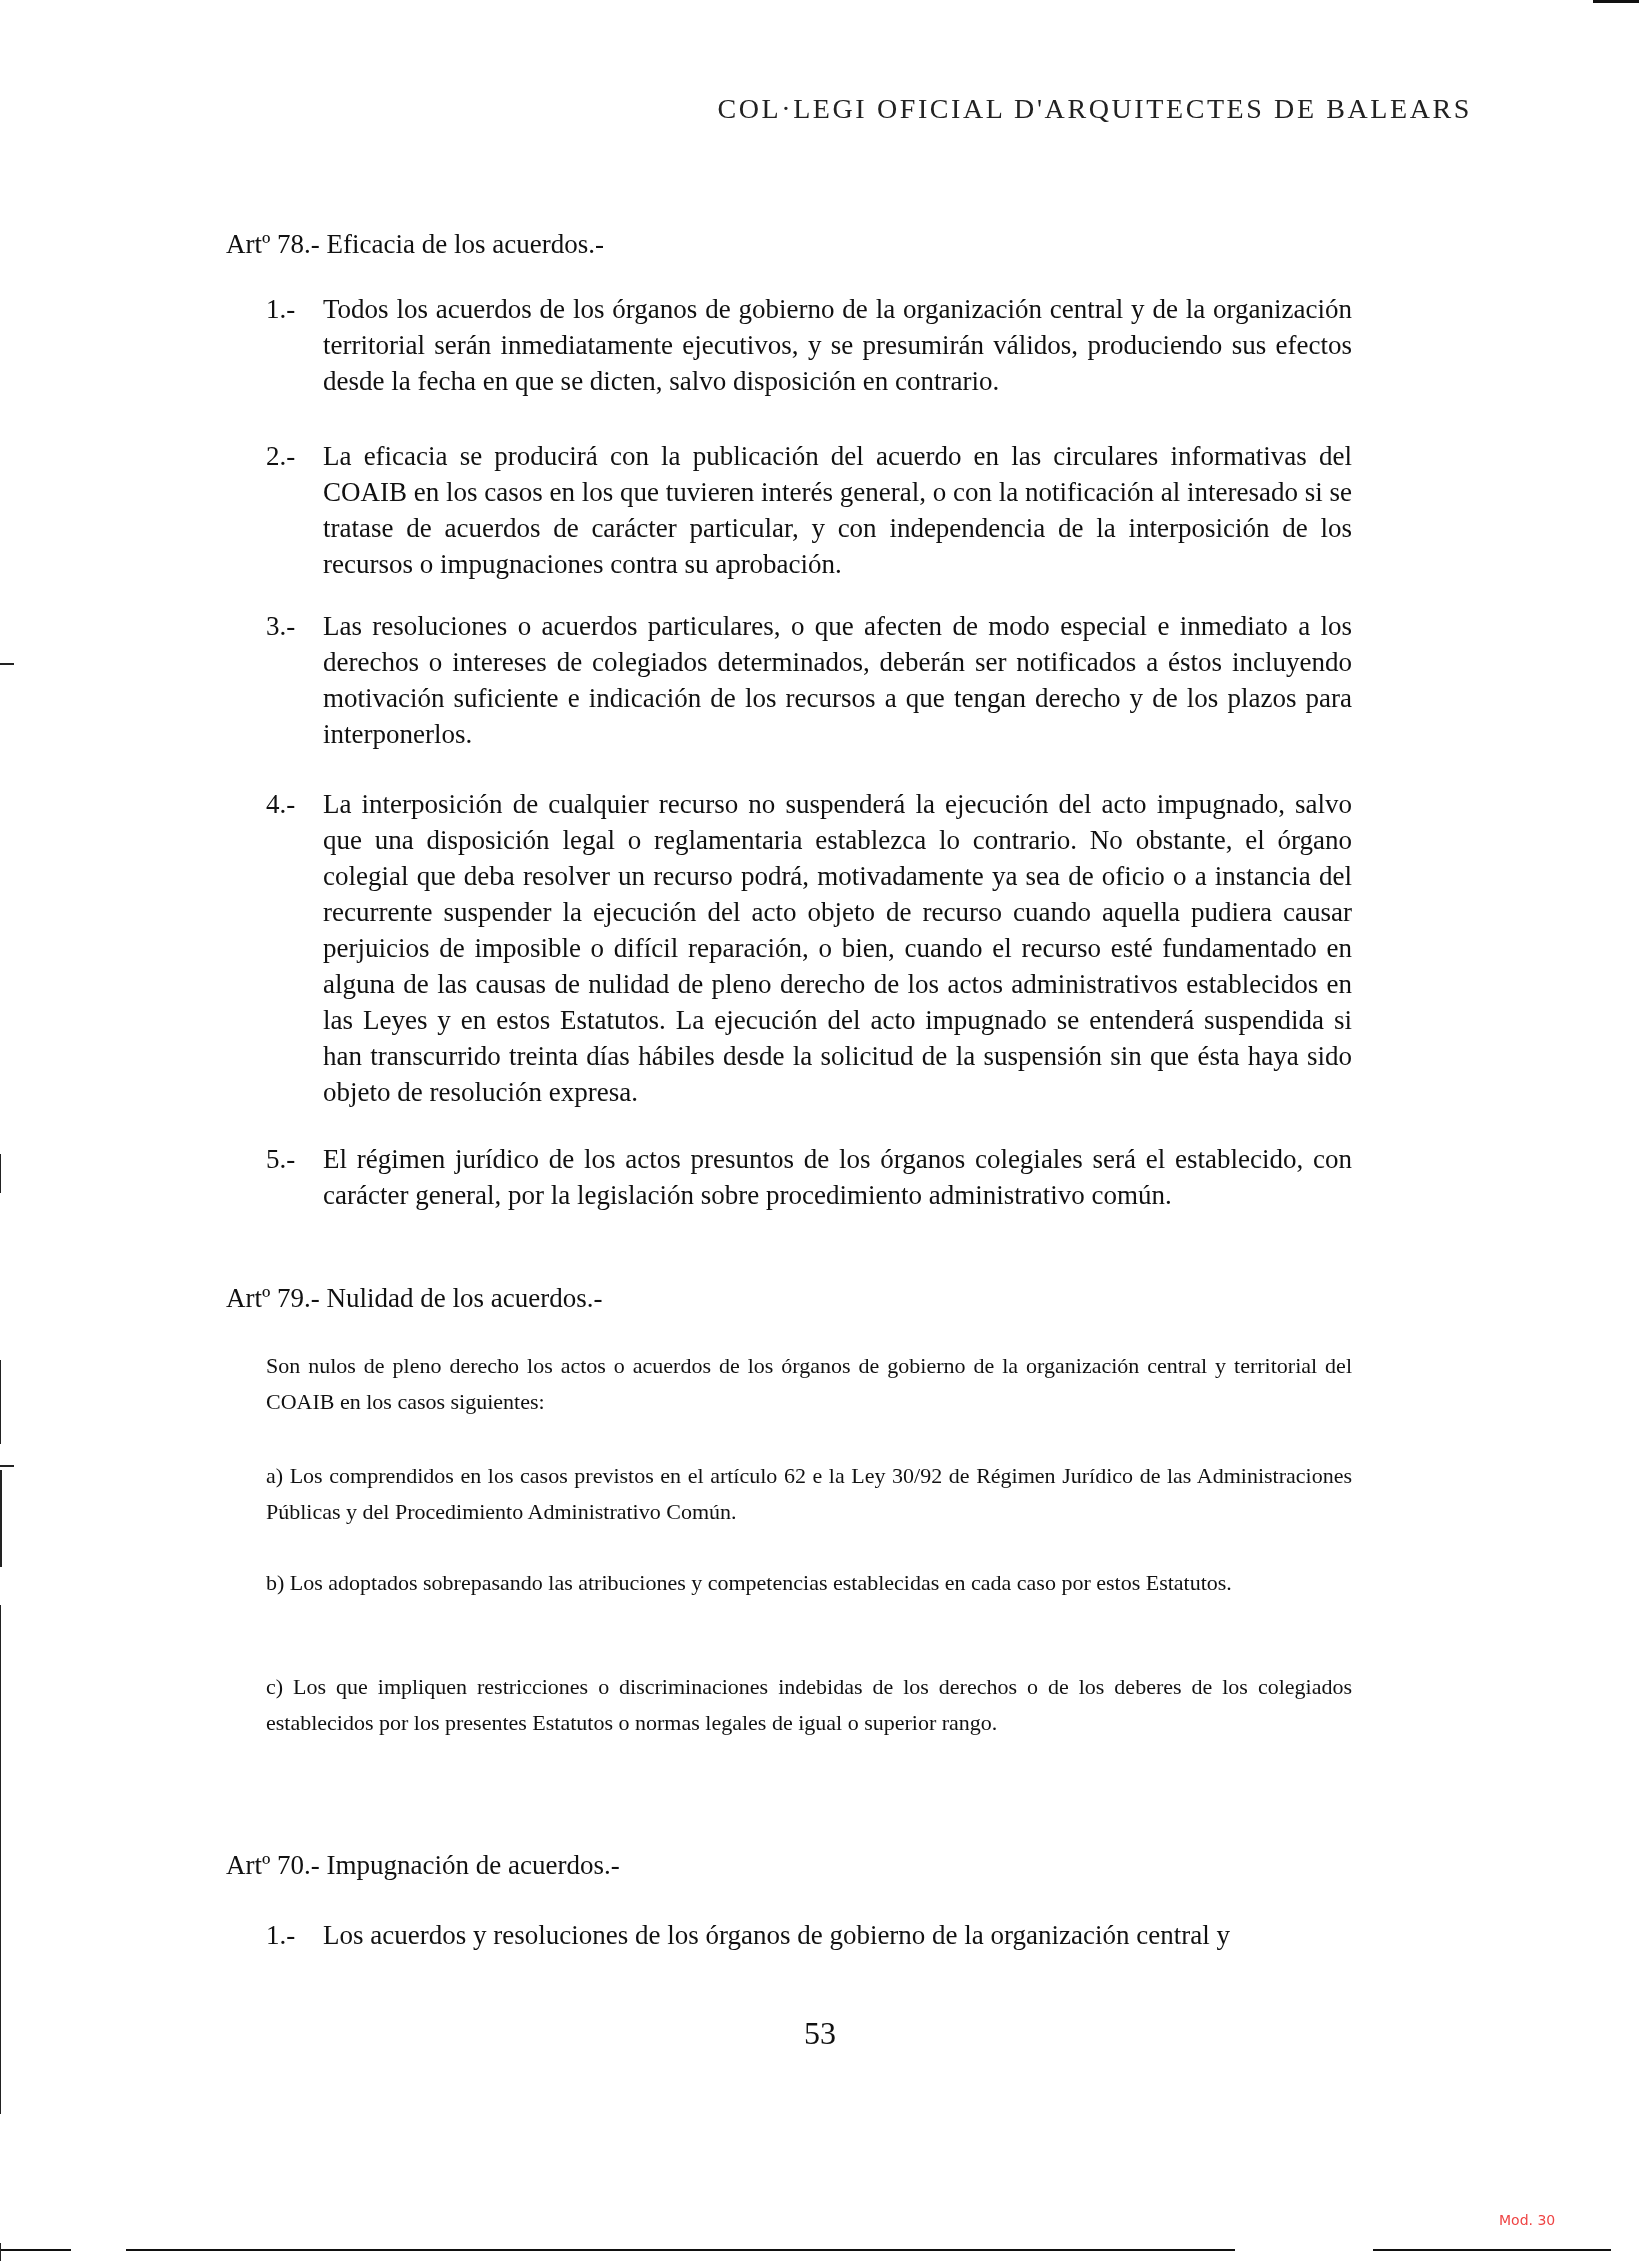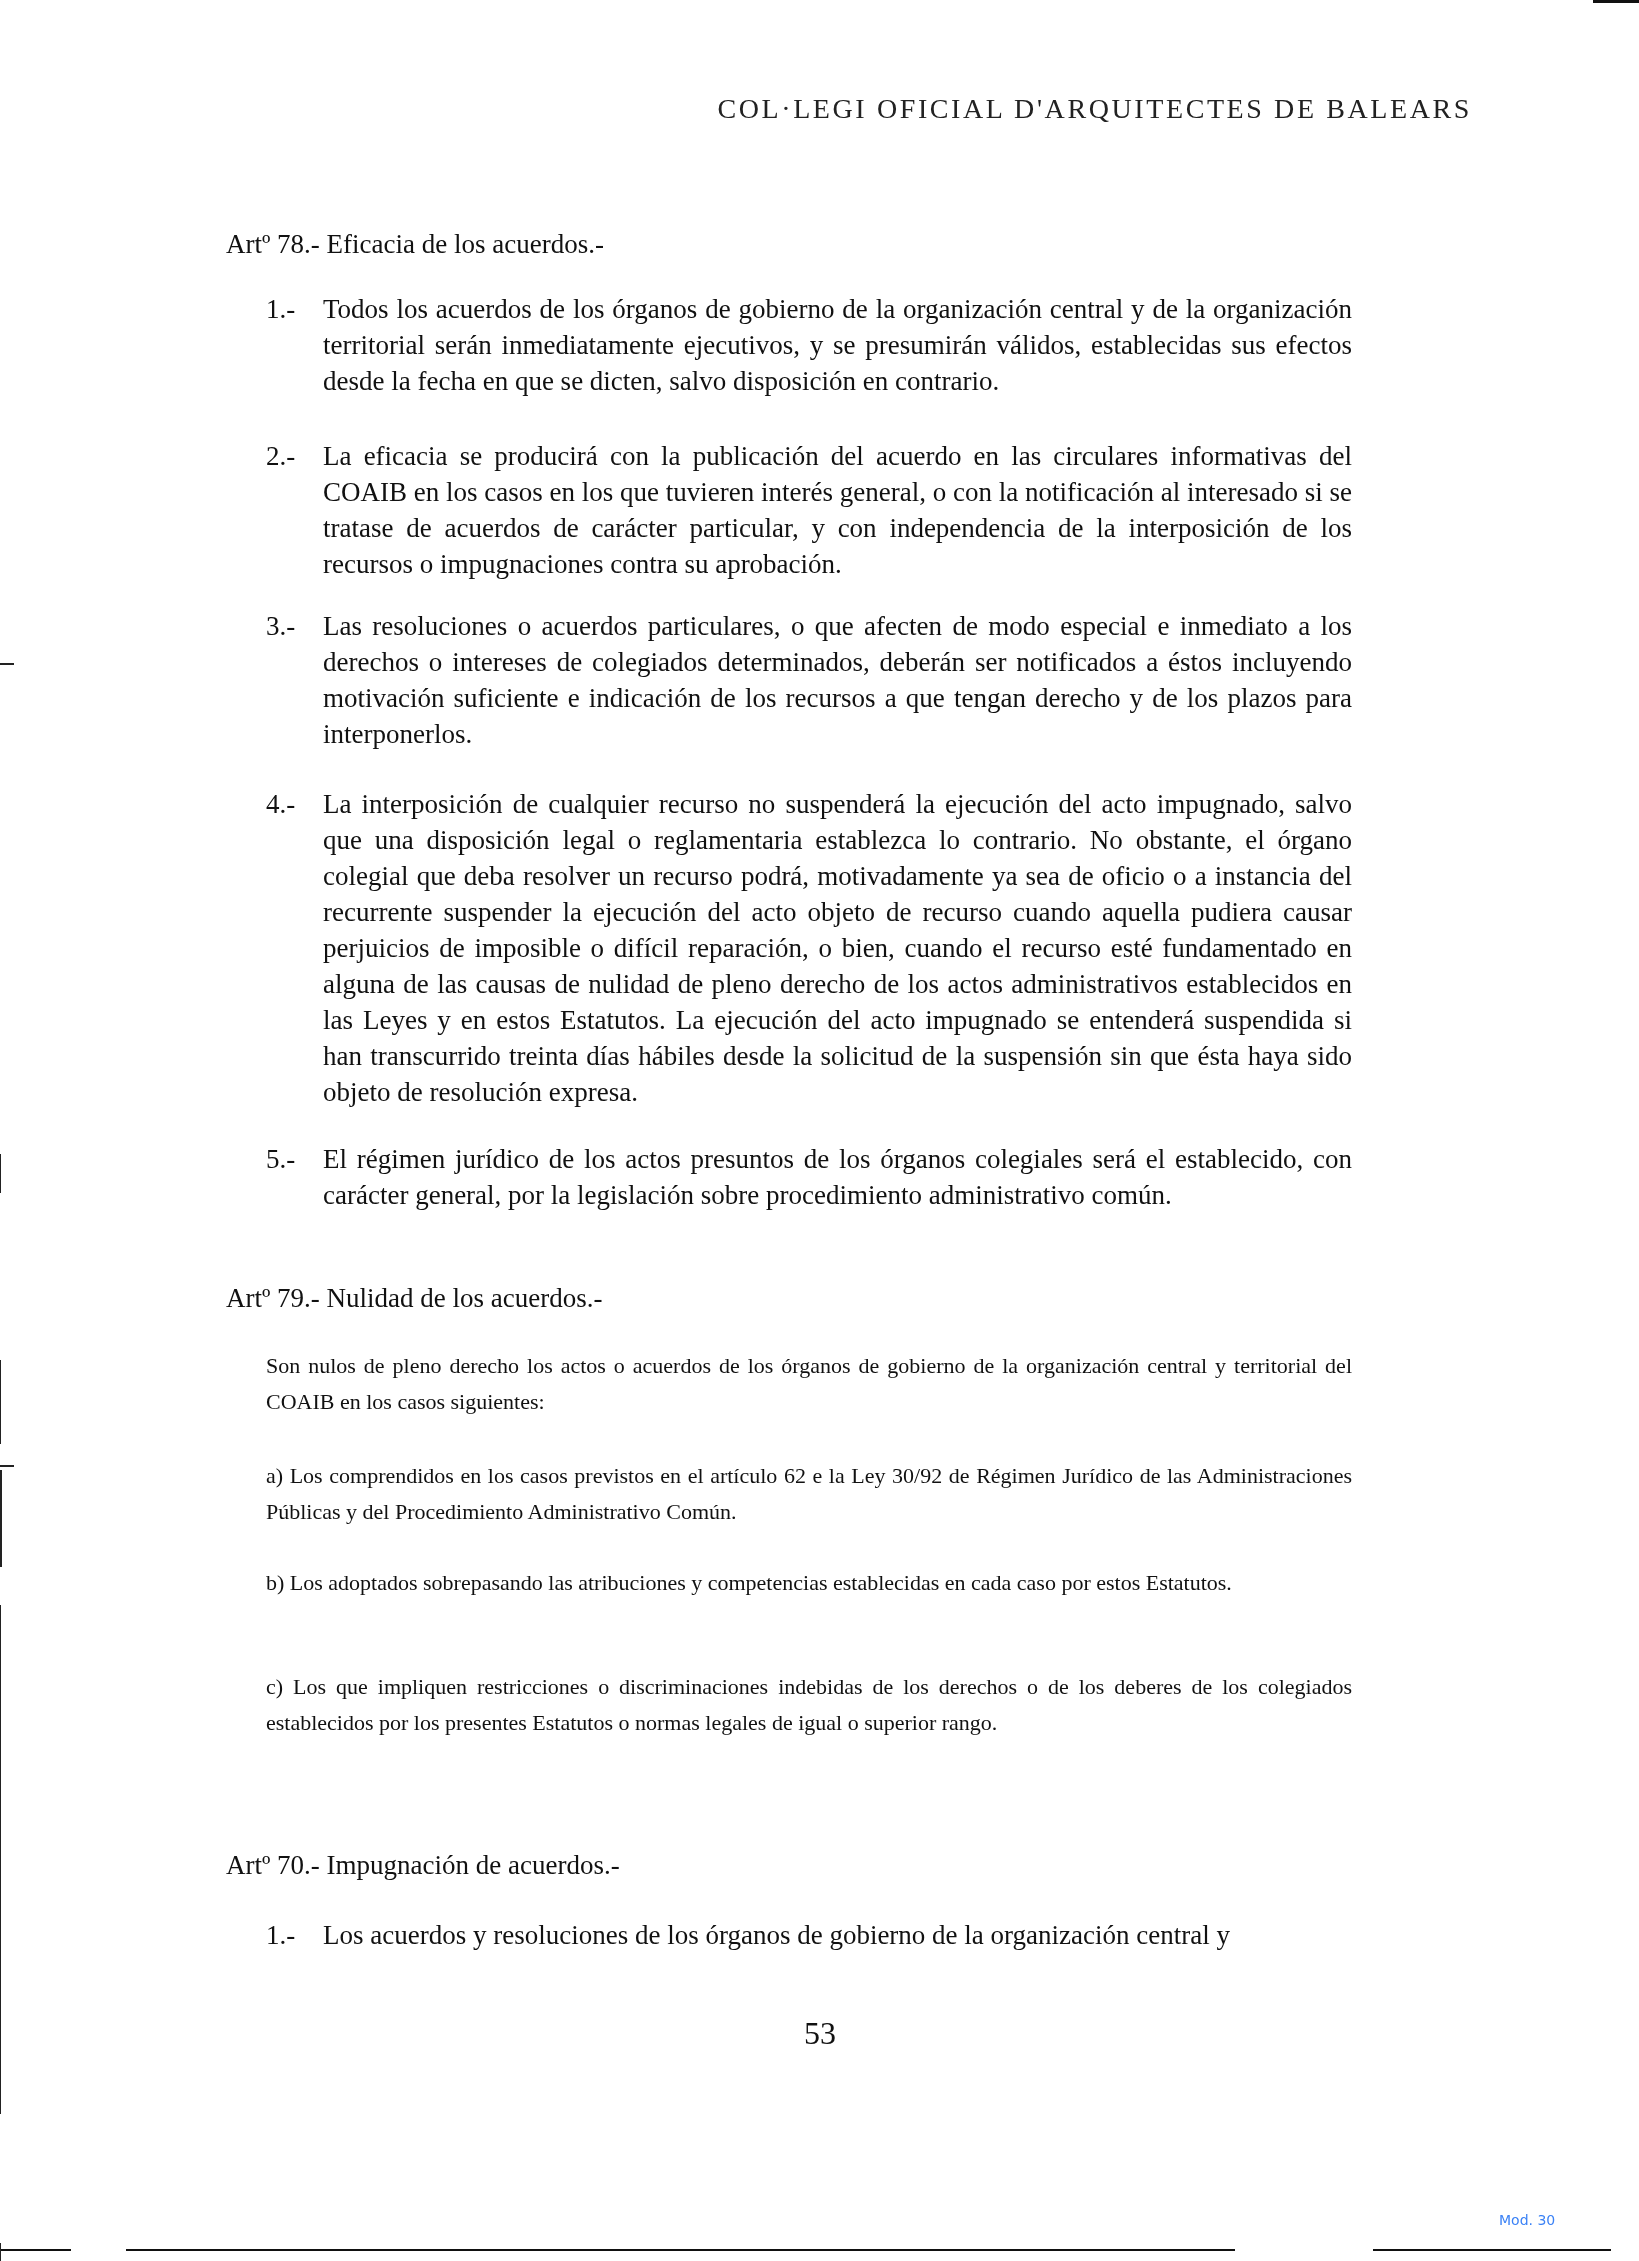--- a/index.html
+++ b/index.html
@@ -37,40 +37,40 @@
       font-size: 22px; line-height: 36px; text-align: justify;
     }
 
     .page-number {
       position: absolute; top: 2015px; left: 0; width: 1640px; text-align: center;
       font-size: 32px;
     }
     .mod-label {
       position: absolute; top: 2212px; left: 1499px;
       font-family: "DejaVu Sans", "Liberation Sans", sans-serif;
-      font-size: 14px; color: #3b82f6;
+      font-size: 14px; color: #ef4444;
     }
 
     .rule { position: absolute; background: #111; }
     .edge-mark { position: absolute; background: #222; }
   </style>
 </head>
 <body>
 
 <div class="page">
 
   <div class="rule" style="top:0;left:1593px;width:46px;height:2.6px;"></div>
 
   <div class="header">COL·LEGI OFICIAL D'ARQUITECTES DE BALEARS</div>
 
   <div class="article-title" style="top:226px;">Artº 78.- Eficacia de los acuerdos.-</div>
 
   <div class="item" style="top:291px;">
     <span class="num">1.-</span>
-    <div class="txt">Todos los acuerdos de los órganos de gobierno de la organización central y de la organización territorial serán inmediatamente ejecutivos, y se presumirán válidos, establecidas sus efectos desde la fecha en que se dicten, salvo disposición en contrario.</div>
+    <div class="txt">Todos los acuerdos de los órganos de gobierno de la organización central y de la organización territorial serán inmediatamente ejecutivos, y se presumirán válidos, produciendo sus efectos desde la fecha en que se dicten, salvo disposición en contrario.</div>
   </div>
 
   <div class="item" style="top:438px;">
     <span class="num">2.-</span>
     <div class="txt">La eficacia se producirá con la publicación del acuerdo en las circulares informativas del COAIB en los casos en los que tuvieren interés general, o con la notificación al interesado si se tratase de acuerdos de carácter particular, y con independencia de la interposición de los recursos o impugnaciones contra su aprobación.</div>
   </div>
 
   <div class="item" style="top:608px;">
     <span class="num">3.-</span>
     <div class="txt">Las resoluciones o acuerdos particulares, o que afecten de modo especial e inmediato a los derechos o intereses de colegiados determinados, deberán ser notificados a éstos incluyendo motivación suficiente e indicación de los recursos a que tengan derecho y de los plazos para interponerlos.</div>

